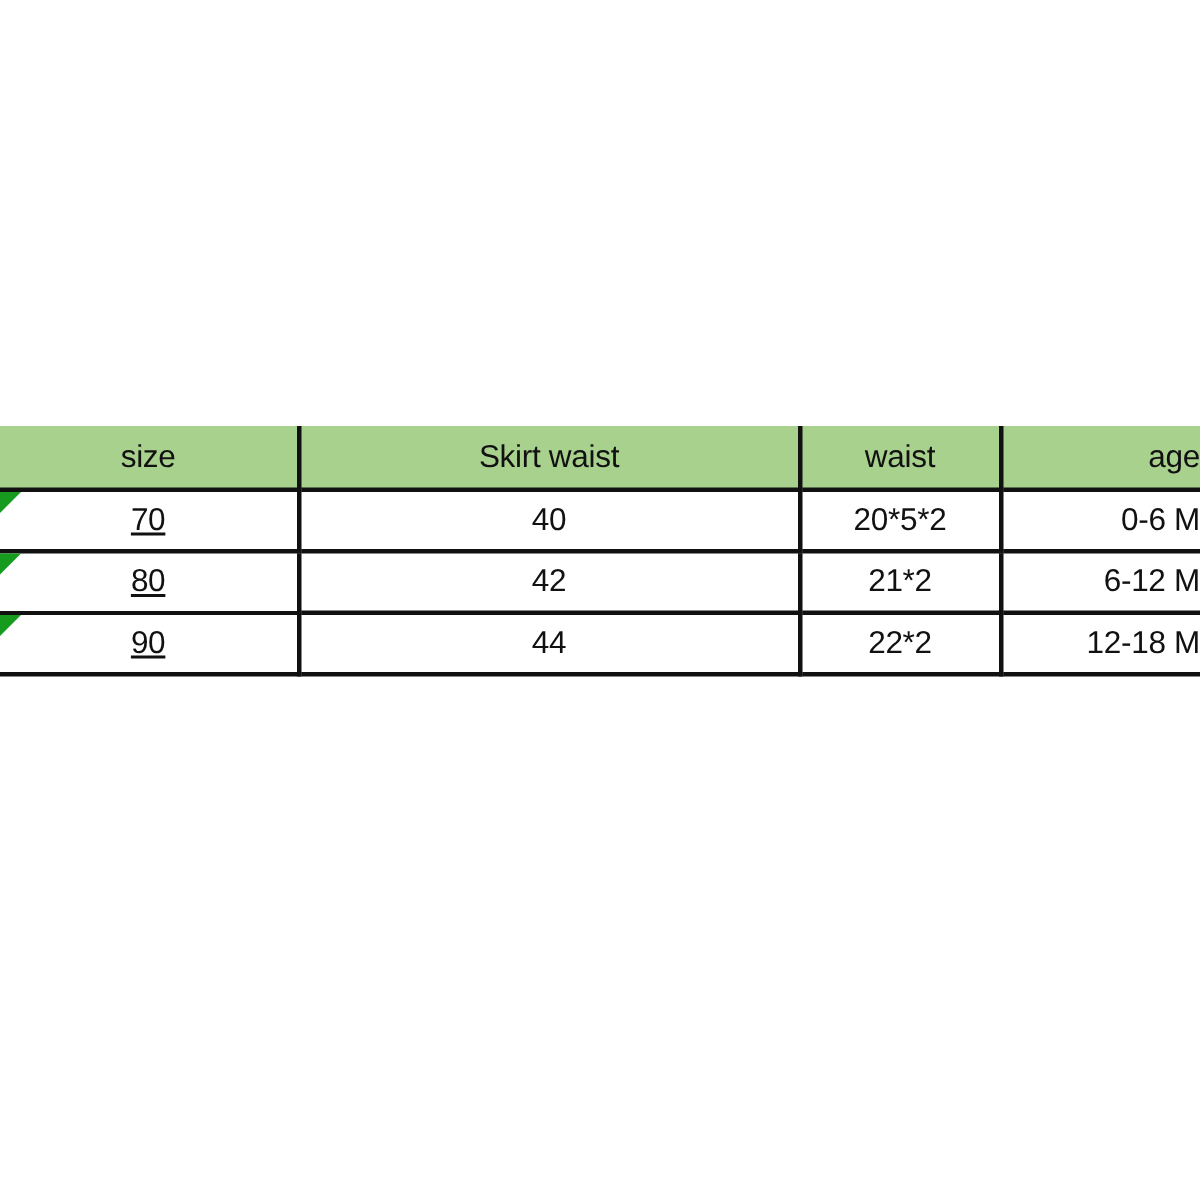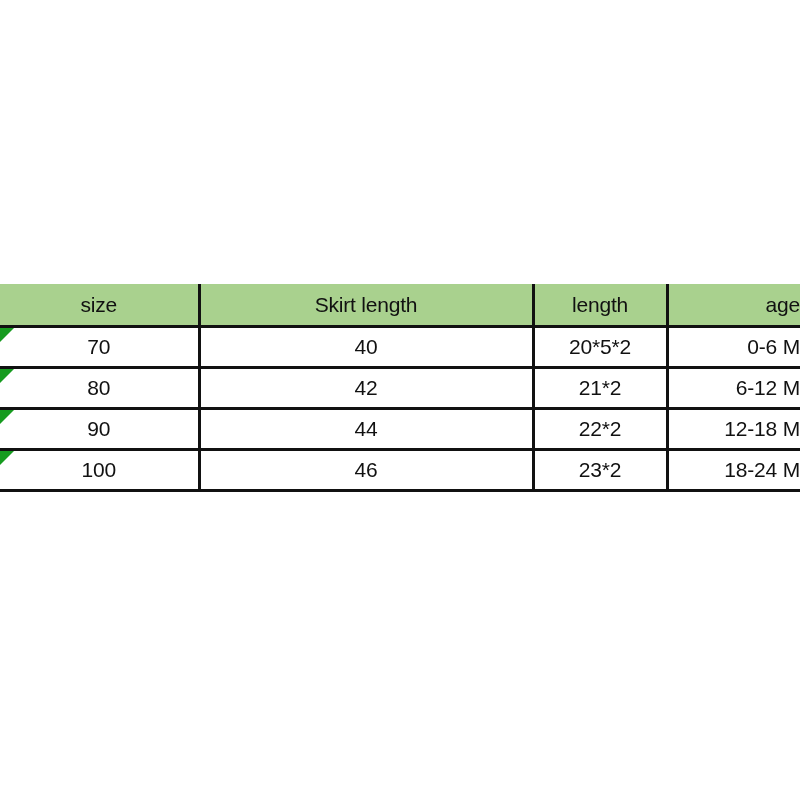--- a/index.html
+++ b/index.html
@@ -70,20 +70,21 @@
     border-bottom: 3px solid #111111;
   }
   tbody tr.data-row td:last-child {
     border-right: none;
     text-align: right;
   }
 
   
   td.cell-size {
     position: relative;
+    text-decoration: underline;
   }
   td.cell-size .corner-flag {
     position: absolute;
     left: 0;
     top: 0;
     width: 0;
     height: 0;
     border-left: 14px solid #169b1f;
     border-bottom: 14px solid transparent;
     pointer-events: none;
@@ -99,22 +100,22 @@
   <table class="size-table">
     <colgroup>
       <col class="c-size">
       <col class="c-skirt">
       <col class="c-waist">
       <col class="c-age">
     </colgroup>
     <thead>
       <tr class="header-row">
         <th>size</th>
-        <th>Skirt length</th>
-        <th>length</th>
+        <th>Skirt waist</th>
+        <th>waist</th>
         <th>age</th>
       </tr>
     </thead>
     <tbody>
 
       <tr class="data-row">
         <td class="cell-size num">
           <span class="corner-flag"></span>
           <span>70</span>
         </td>
@@ -136,26 +137,17 @@
       <tr class="data-row">
         <td class="cell-size num">
           <span class="corner-flag"></span>
           <span>90</span>
         </td>
         <td class="num">44</td>
         <td class="num">22*2</td>
         <td class="num">12-18 M</td>
       </tr>
 
-      <tr class="data-row">
-        <td class="cell-size num">
-          <span class="corner-flag"></span>
-          <span>100</span>
-        </td>
-        <td class="num">46</td>
-        <td class="num">23*2</td>
-        <td class="num">18-24 M</td>
-      </tr>
 
 
     </tbody>
   </table>
 </div>
 
 </body></html>

